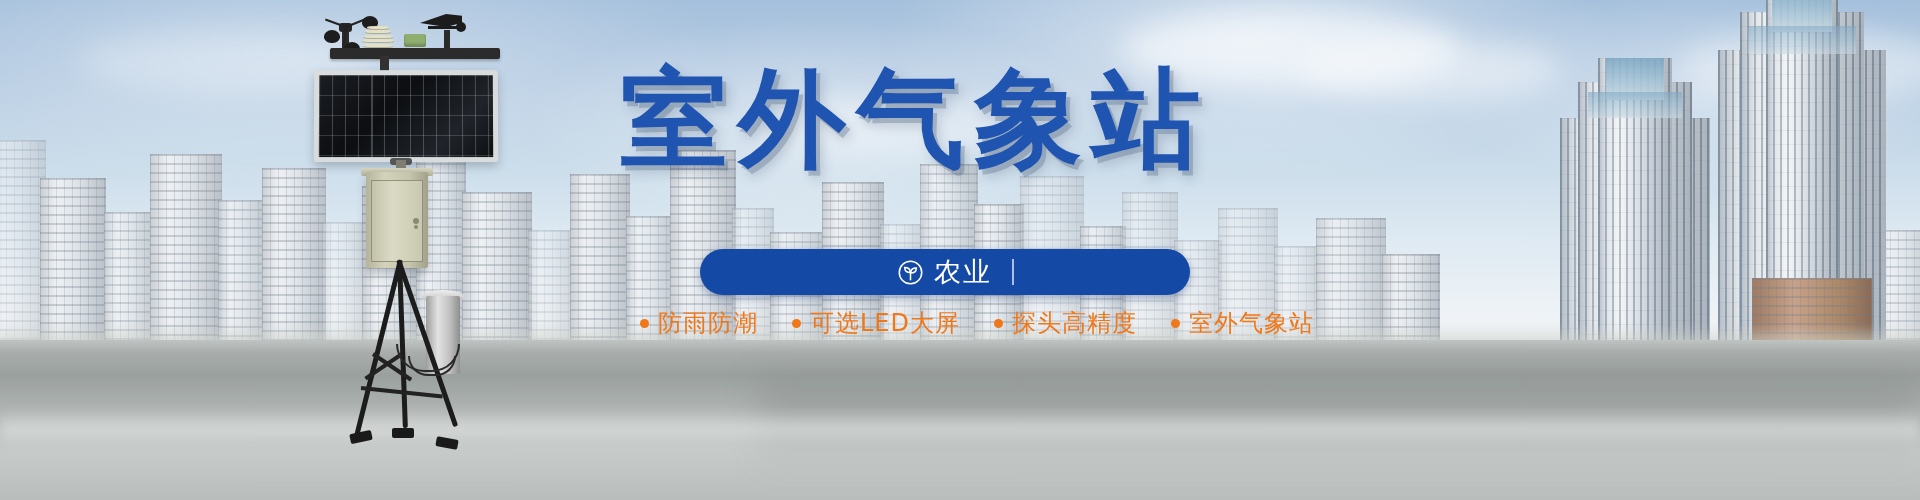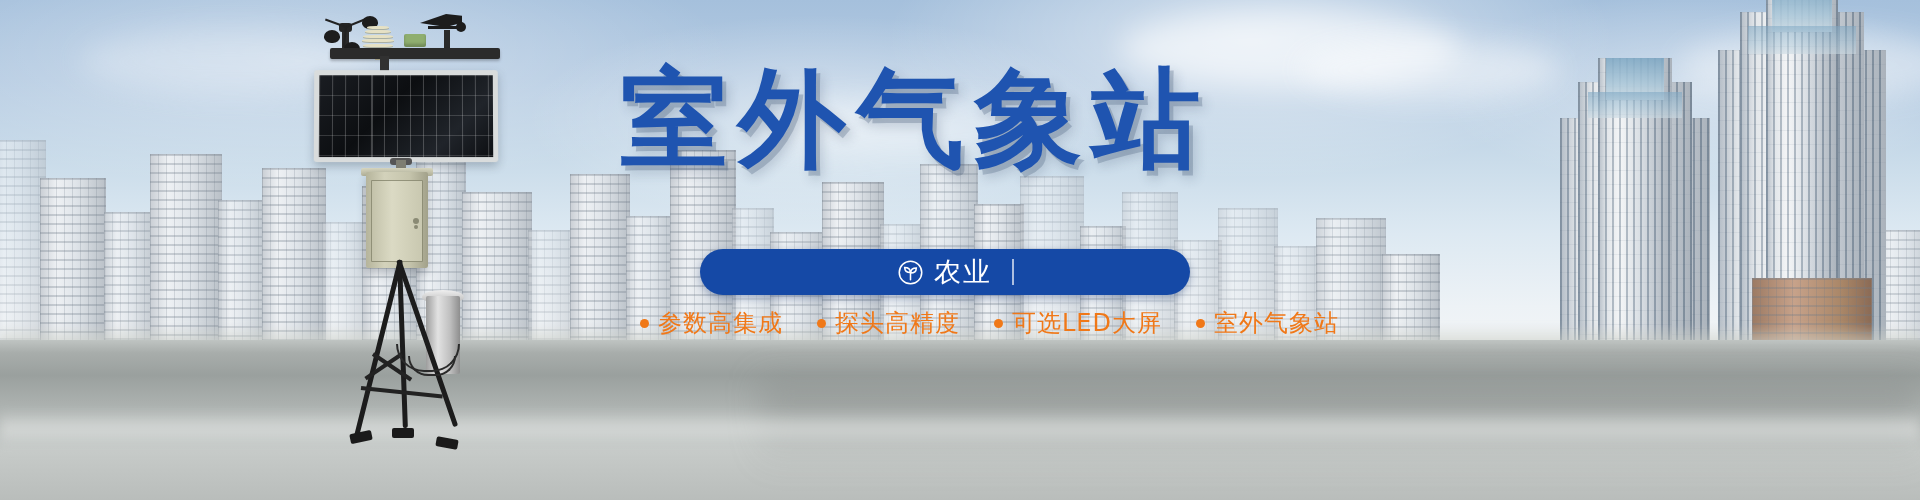--- a/index.html
+++ b/index.html
@@ -291,29 +291,29 @@
 
 
     <div class="pill-sep"></div>
 
 
   </div>
 
   <div class="features">
     <div class="feat">
       <i class="dot"></i>
-      <span>参数高集成</span>
+      <span>防雨防潮</span>
+    </div>
+    <div class="feat">
+      <i class="dot"></i>
+      <span>可选LED大屏</span>
     </div>
     <div class="feat">
       <i class="dot"></i>
       <span>探头高精度</span>
     </div>
     <div class="feat">
       <i class="dot"></i>
-      <span>可选LED大屏</span>
-    </div>
-    <div class="feat">
-      <i class="dot"></i>
       <span>室外气象站</span>
     </div>
   </div>
 
 </div>
 
 </body></html>

